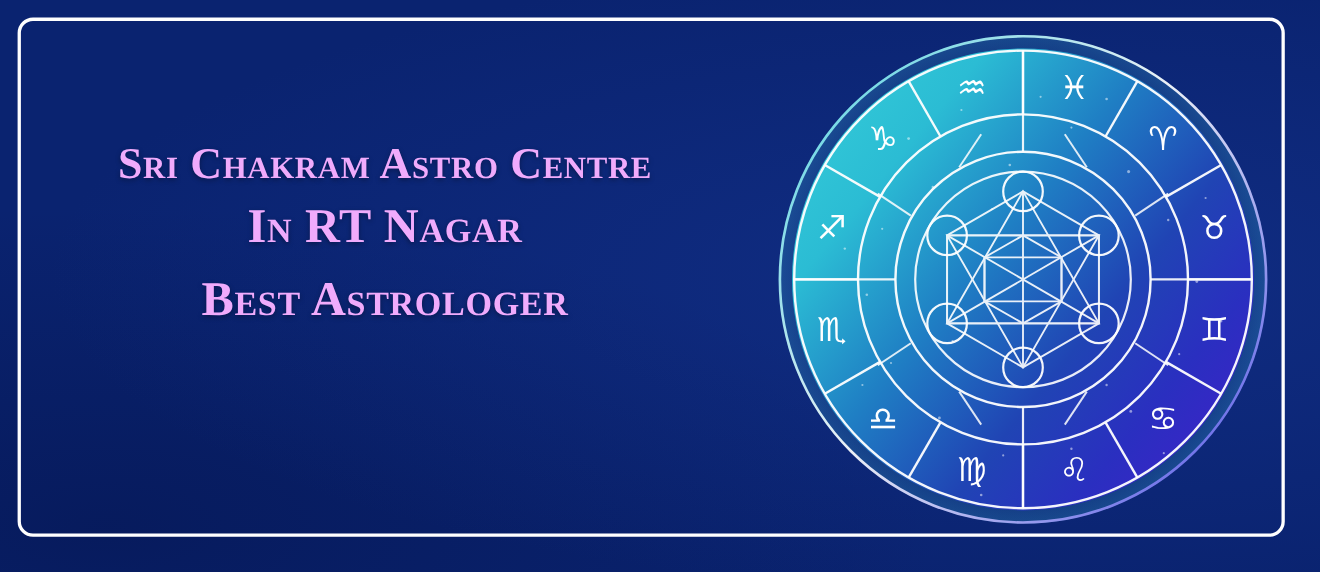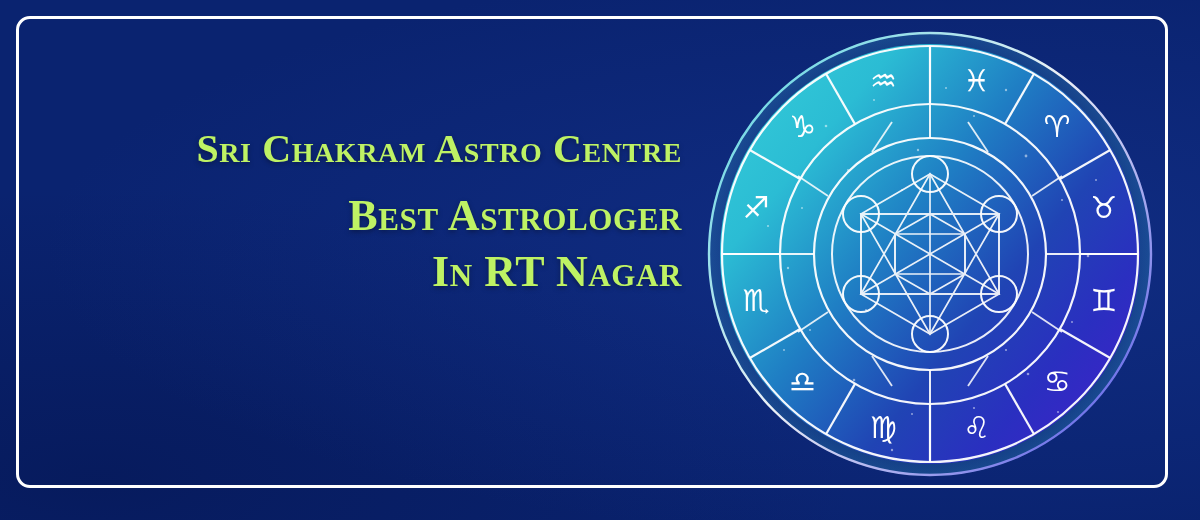--- a/index.html
+++ b/index.html
@@ -25,23 +25,23 @@
   #frame{
     position:absolute;left:16px;top:16px;
     width:1152px;height:472px;
     border:3px solid #ffffff;border-radius:14px;
     box-sizing:border-box;
     pointer-events:none;
   }
 
   
   #headline{
-    position:absolute;left:62px;top:120px;width:620px;
-    text-align:right;
-    color:#bef264;
+    position:absolute;left:40px;top:120px;width:620px;
+    text-align:center;
+    color:#f0abfc;
     font-family:"Liberation Serif", serif;
     font-variant:small-caps;
     font-weight:bold;
     letter-spacing:.6px;
     text-shadow:0 2px 5px rgba(0,0,0,.35);
     z-index:5;
   }
   .hl-line{white-space:nowrap;}
   #hl-1,#hl-2{font-size:40px;line-height:58px;}
   #hl-3,#hl-4{font-size:44px;line-height:56px;}
@@ -67,22 +67,22 @@
 <body>
 
 <div id="banner">
 
   <div id="bg-vignette"></div>
 
   <div id="frame"></div>
 
   <div id="headline">
     <div class="hl-line" id="hl-1">Sri Chakram Astro Centre</div>
+    <div class="hl-line" id="hl-4">In RT Nagar</div>
     <div class="hl-line" id="hl-3">Best Astrologer</div>
-    <div class="hl-line" id="hl-4">In RT Nagar</div>
   </div>
 
   <div id="wheel-wrap">
     <svg viewBox="0 0 448 448" xmlns="http://www.w3.org/2000/svg">
       <defs>
         <linearGradient id="discGrad" x1="6%" y1="4%" x2="96%" y2="78%">
           <stop offset="0%" stop-color="#34ccd8"></stop>
           <stop offset="22%" stop-color="#2bbcd4"></stop>
           <stop offset="46%" stop-color="#1f7fc4"></stop>
           <stop offset="70%" stop-color="#2044b4"></stop>

